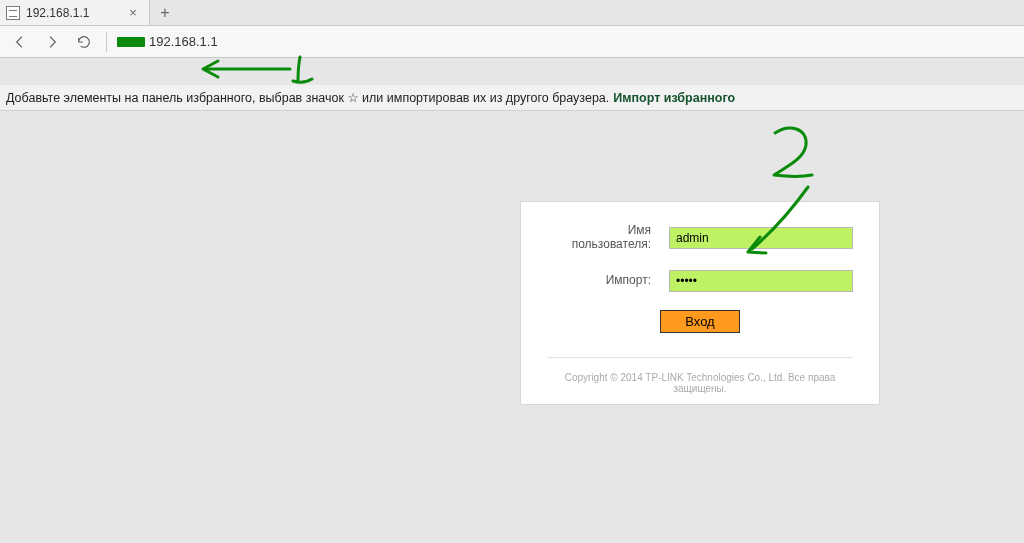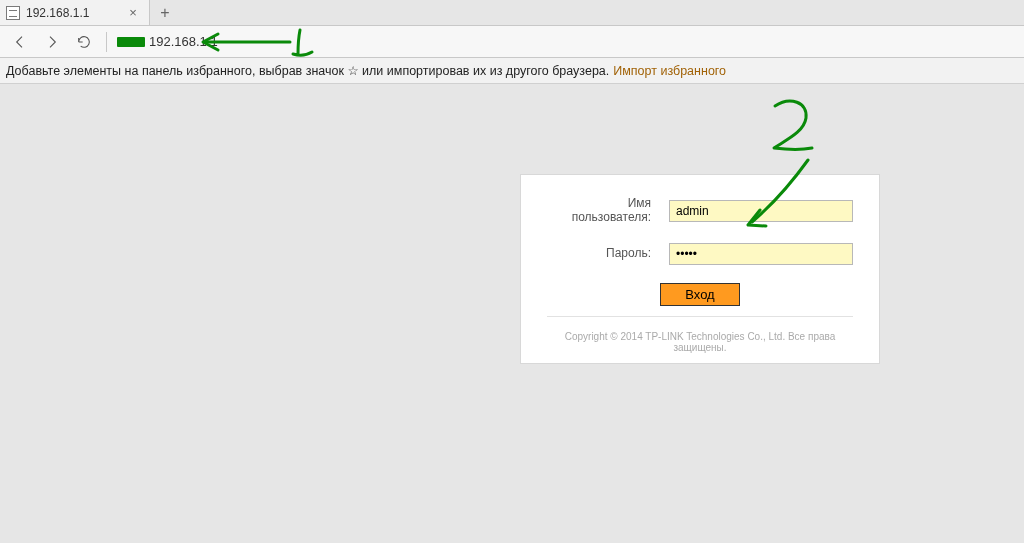--- a/index.html
+++ b/index.html
@@ -102,22 +102,23 @@
   .favbar {
     height: 26px;
     background: #f2f2f2;
     border-bottom: 1px solid #d0d0d0;
     display: flex;
     align-items: center;
     padding: 0 6px;
     font-size: 12.5px;
     color: #222;
     gap: 4px;
-  }
-  .favbar a { color: #a16207; text-decoration: none; cursor: pointer; }
+    margin-top: 27px;
+  }
+  .favbar a { color: #14532d; text-decoration: none; cursor: pointer; font-weight: bold; }
   
   .content {
     position: relative;
     width: 1024px;
     height: calc(543px - 26px - 32px - 26px);
     background: #e6e6e6;
   }
   .login-panel {
     position: absolute;
     left: 520px; top: 90px;
@@ -139,26 +140,26 @@
     color: #555;
     line-height: 1.15;
   }
   .login-input {
     flex: 1;
     height: 22px;
     border: 1px solid #b8b8b8;
     padding: 0 6px;
     font-size: 12px;
     font-family: inherit;
-    background: #fef9c3;
+    background: #bef264;
   }
   .login-submit-row {
     display: flex;
     justify-content: center;
-    margin: 6px 0 10px 0;
+    margin: 6px 0 24px 0;
   }
   .login-submit {
     background: #ff9a1f;
     border: 1px solid #333;
     padding: 3px 24px;
     font-size: 13px;
     cursor: pointer;
     font-family: inherit;
   }
   .login-footer {
@@ -215,21 +216,21 @@
 </div>
 
 <div class="content">
 
   <div class="login-panel">
     <div class="login-row">
       <div class="login-label">Имя пользователя:</div>
       <input class="login-input" type="text" value="admin" style="">
     </div>
     <div class="login-row">
-      <div class="login-label">Пароль:</div>
+      <div class="login-label">Импорт:</div>
       <input class="login-input" type="text" value="•••••" style="">
     </div>
     <div class="login-submit-row">
       <button class="login-submit">Вход</button>
     </div>
     <div class="login-footer">Copyright © 2014 TP-LINK Technologies Co., Ltd. Все права защищены.</div>
   </div>
 
   <svg class="anno" width="1024" height="543" viewBox="0 0 1024 543" style="left:0; top:-84px;">
 

